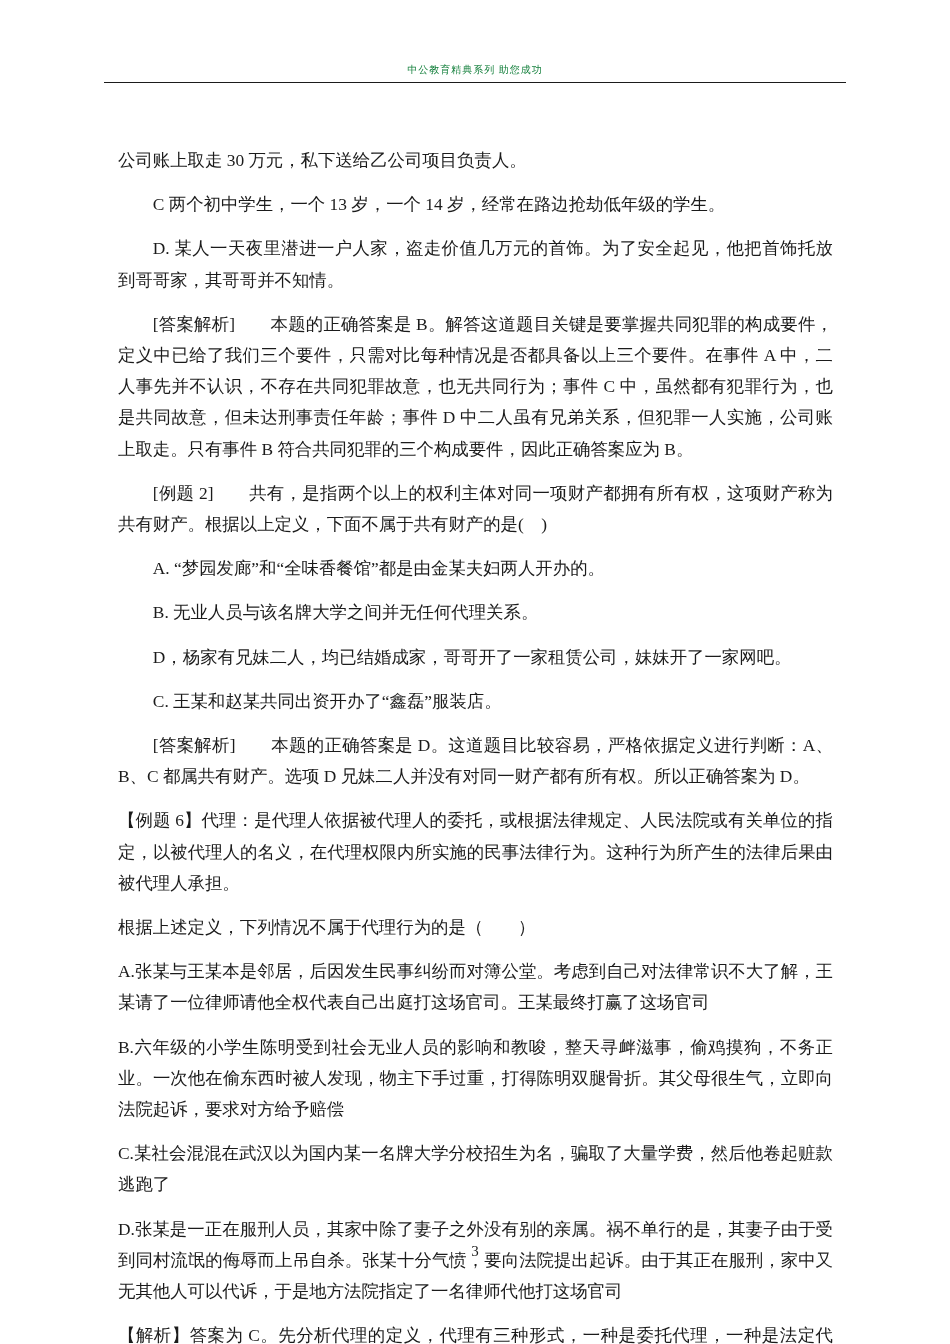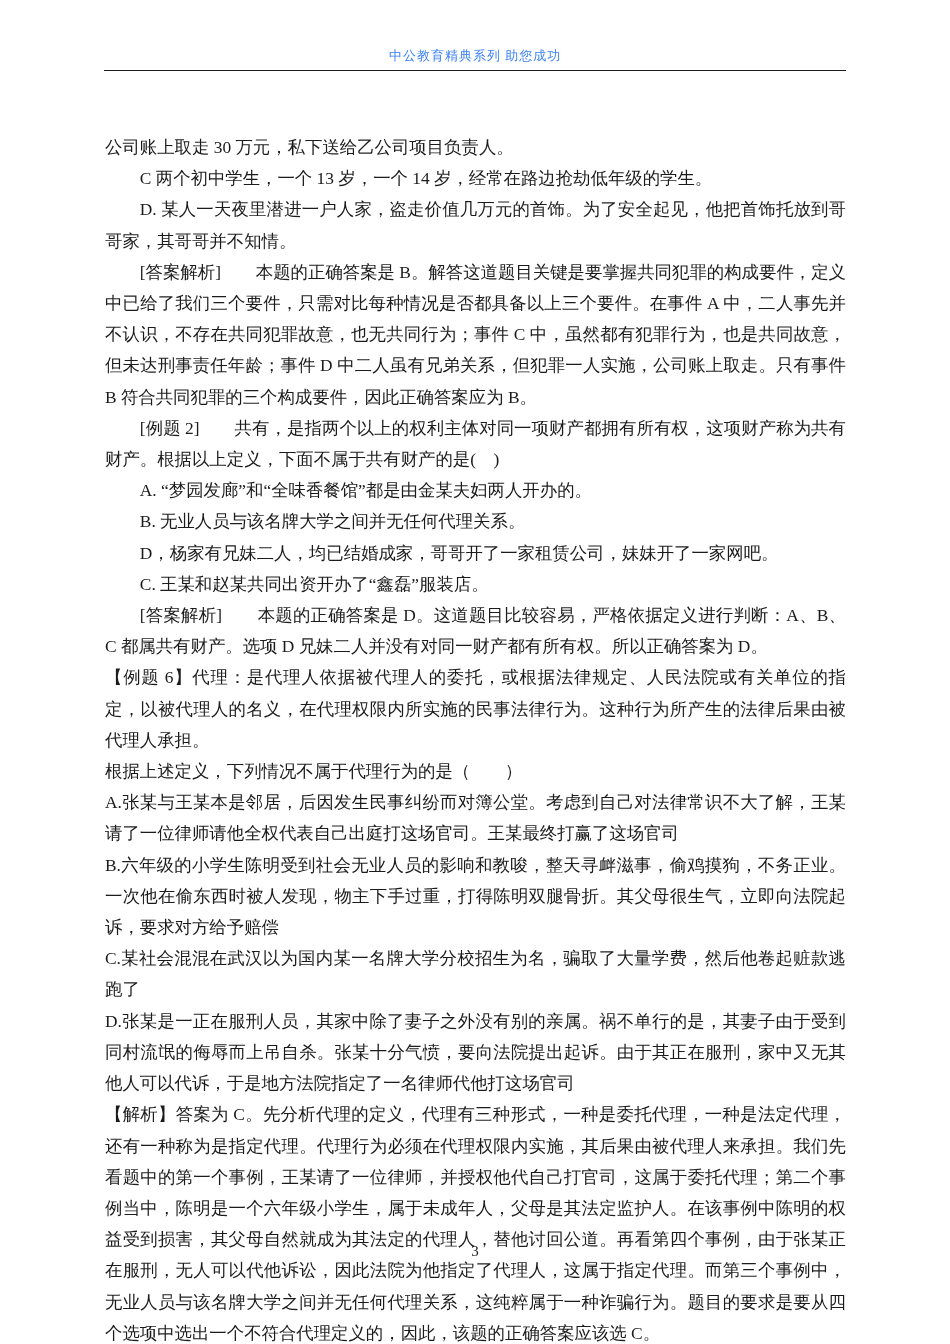--- a/index.html
+++ b/index.html
@@ -17,44 +17,44 @@
     font-family: "Liberation Serif", "DejaVu Serif", serif;
     overflow: hidden;
   }
   .header {
     position: absolute;
     top: 0;
     left: 104px;
     width: 742px;
   }
   .header-title {
-    padding-top: 47px;
+    padding-top: 63px;
     text-align: center;
-    font-size: 13px;
+    font-size: 10px;
     letter-spacing: 1px;
-    color: #3b82f6;
+    color: #15803d;
   }
   .header-rule {
     margin-top: 5px;
     border: none;
     border-top: 1.6px solid #1b1b1b;
     height: 0;
   }
   .doc-body {
     position: absolute;
     top: 132px;
     left: 105px;
     width: 741px;
     font-size: 17.4px;
     line-height: 31.2px;
     text-align: justify;
     text-justify: inter-character;
   }
   .doc-body p {
-    margin: 0;
+    margin: 13px;
     padding: 0;
   }
   .doc-body p.ind {
     text-indent: 2em;
   }
   .footer {
     position: absolute;
     top: 1243px;
     left: 0;
     width: 100%;

